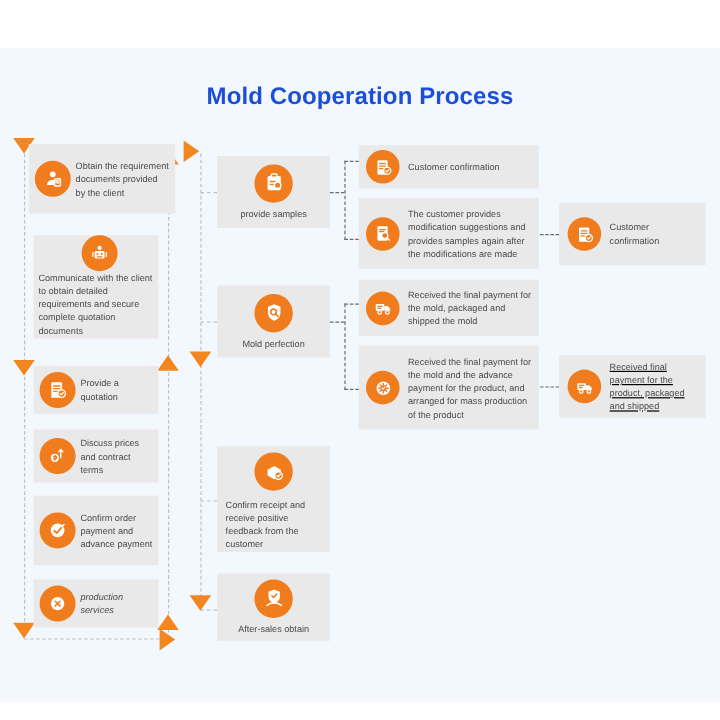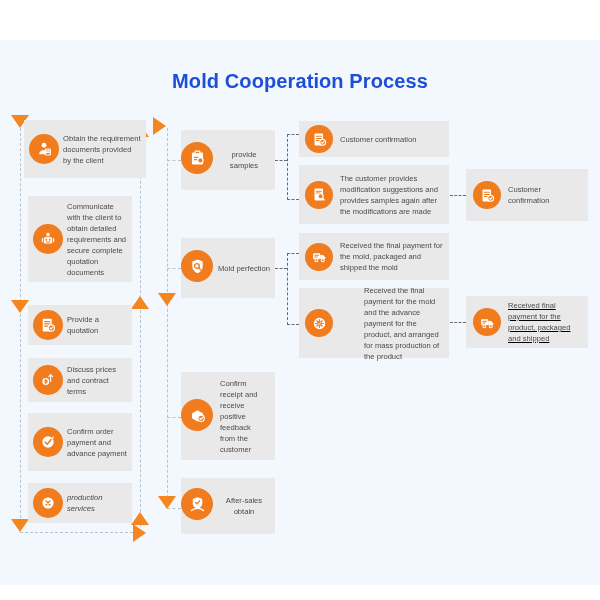--- a/index.html
+++ b/index.html
@@ -26,21 +26,21 @@
     letter-spacing:.1px;
   }
   
   .box{
     position:absolute;
     background:#e9e9e9;
     display:flex;
     align-items:center;
     box-sizing:border-box;
   }
-  .box.stack{flex-direction:row;justify-content:center;}
+  .box.stack{flex-direction:column;justify-content:center;}
   .box .txt{
     color:#4a4a4a;
     font-size:7.6px;
     line-height:11px;
     box-sizing:border-box;
   }
   .box.row .txt{padding-left:4px;padding-right:5px;flex:1;}
   .box.stack .txt{text-align:center;width:100%;padding:0 4px;}
   
   .ic{
@@ -112,21 +112,21 @@
       <svg width="18" height="18" viewBox="0 0 24 24" fill="none" stroke="#fff" stroke-width="1.6" stroke-linecap="round" stroke-linejoin="round">
         <circle cx="12" cy="7" r="3.2" fill="#fff" stroke="none"></circle>
         <path d="M5.5 19c0-3.4 2.9-5.6 6.5-5.6s6.5 2.2 6.5 5.6" fill="#fff" stroke="none"></path>
         <rect x="14" y="12" width="6.5" height="8" rx="1" fill="#f07c1e" stroke="#fff"></rect>
         <path d="M15.5 14.5h3.5M15.5 16.5h3.5"></path>
       </svg>
     </span>
     <span class="txt">Obtain the requirement documents provided by the client</span>
   </div>
 
-  <div class="box row" style="left:28px;top:196px;width:104px;height:86px;">
+  <div class="box row" style="left:28px;top:196px;width:104px;height:86px;flex-direction:column;">
     <span class="ic" style="width:30px;height:30px;margin-left:5px;">
       <svg width="18" height="18" viewBox="0 0 24 24" fill="none" stroke="#fff" stroke-width="1.5" stroke-linecap="round" stroke-linejoin="round">
         <circle cx="12" cy="6.2" r="2.4" fill="#fff" stroke="none"></circle>
         <rect x="6.5" y="9.5" width="11" height="8.5" rx="1.6" fill="#fff" stroke="none"></rect>
         <circle cx="9.6" cy="13" r="1.2" fill="#f07c1e" stroke="none"></circle>
         <circle cx="14.4" cy="13" r="1.2" fill="#f07c1e" stroke="none"></circle>
         <path d="M9.6 16h4.8" stroke="#f07c1e"></path>
         <path d="M4.5 11.5v4M19.5 11.5v4" stroke="#fff"></path>
       </svg>
     </span>
@@ -263,21 +263,21 @@
 
   <div class="box row" style="left:299px;top:288px;width:150px;height:70px;">
     <span class="ic" style="width:28px;height:28px;margin-left:6px;">
       <svg width="17" height="17" viewBox="0 0 24 24" fill="none" stroke="#fff" stroke-width="1.6" stroke-linecap="round" stroke-linejoin="round">
         <circle cx="12" cy="12" r="8" fill="#fff" stroke="none"></circle>
         <path d="M12 6.4v2M12 15.6v2M6.4 12h2M15.6 12h2M8.1 8.1l1.4 1.4M14.5 14.5l1.4 1.4M15.9 8.1l-1.4 1.4M9.5 14.5l-1.4 1.4" stroke="#f07c1e" stroke-width="1.6"></path>
         <circle cx="12" cy="12" r="3.4" fill="#f07c1e" stroke="none"></circle>
         <path d="M10.5 12l1.1 1.2 2-2.3" stroke="#fff" stroke-width="1.4"></path>
       </svg>
     </span>
-    <span class="txt" style="padding-left:7px;margin-left:24px;">Received the final payment for the mold and the advance payment for the product, and arranged for mass production of the product</span>
+    <span class="txt" style="padding-left:7px;">Received the final payment for the mold and the advance payment for the product, and arranged for mass production of the product</span>
   </div>
 
   <div class="box row" style="left:466px;top:169px;width:122px;height:52px;">
     <span class="ic" style="width:28px;height:28px;margin-left:7px;">
       <svg width="17" height="17" viewBox="0 0 24 24" fill="none" stroke="#fff" stroke-width="1.5" stroke-linecap="round" stroke-linejoin="round">
         <rect x="5" y="3.5" width="12" height="17" rx="1.3" fill="#fff" stroke="none"></rect>
         <path d="M7.5 7.5h7M7.5 10.5h7M7.5 13.5h4" stroke="#f07c1e"></path>
         <circle cx="16.5" cy="16" r="4.2" fill="#f07c1e" stroke="#fff"></circle>
         <path d="M14.8 16l1.3 1.4 2.4-2.7" stroke="#fff"></path>
       </svg>

